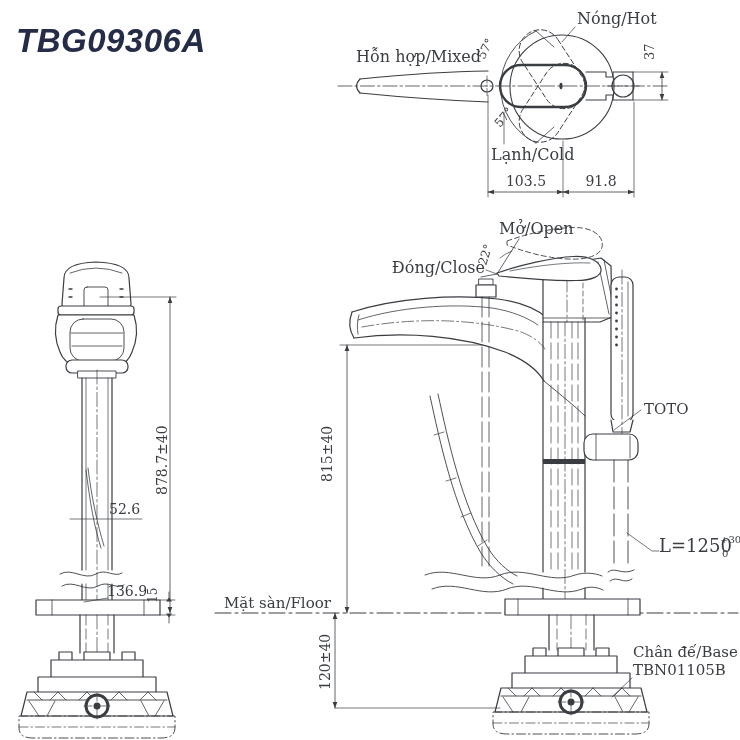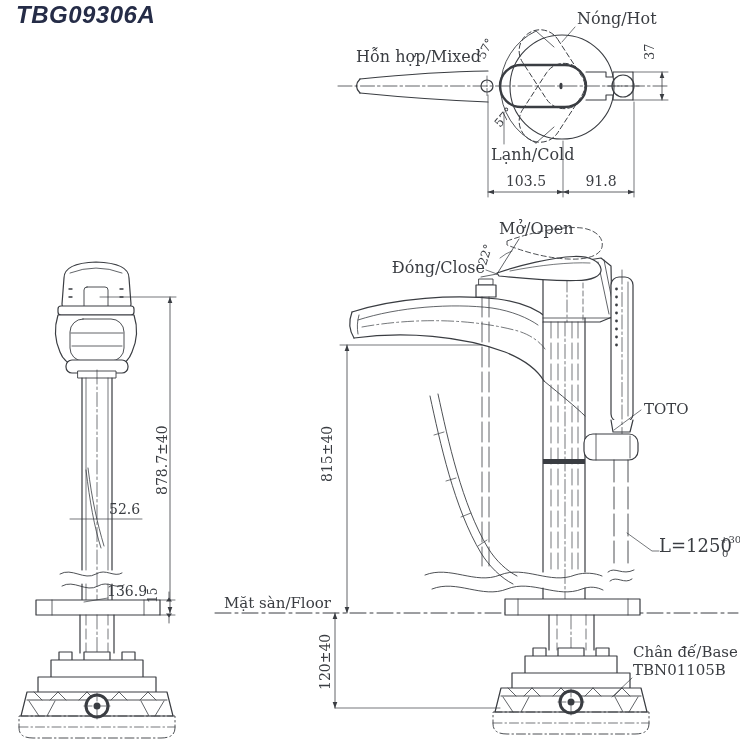--- a/index.html
+++ b/index.html
@@ -1,20 +1,20 @@
 <!DOCTYPE html>
 <html><head>
 <meta charset="utf-8">
 <style>
   html,body{margin:0;padding:0;background:#ffffff;}
   .page{position:relative;width:740px;height:740px;background:#ffffff;overflow:hidden;
         font-family:"DejaVu Serif","Liberation Serif",serif;}
-  .title{position:absolute;left:16px;top:1px;
+  .title{position:absolute;left:16px;top:22px;
          font-family:"Liberation Sans","DejaVu Sans",sans-serif;
-         font-weight:bold;font-style:italic;font-size:24px;letter-spacing:.5px;}
+         font-weight:bold;font-style:italic;font-size:33px;letter-spacing:.5px;}
   svg text{font-family:"DejaVu Serif","Liberation Serif",serif;}
 </style>
 </head>
 <body>
 
 <div class="page">
   <div class="title" style="color:#252c47">TBG09306A</div>
 
   <svg width="740" height="740" viewBox="0 0 740 740" fill="none" stroke="#3a3d42" stroke-width="1.2" stroke-linecap="round" stroke-linejoin="round">
     <defs>

